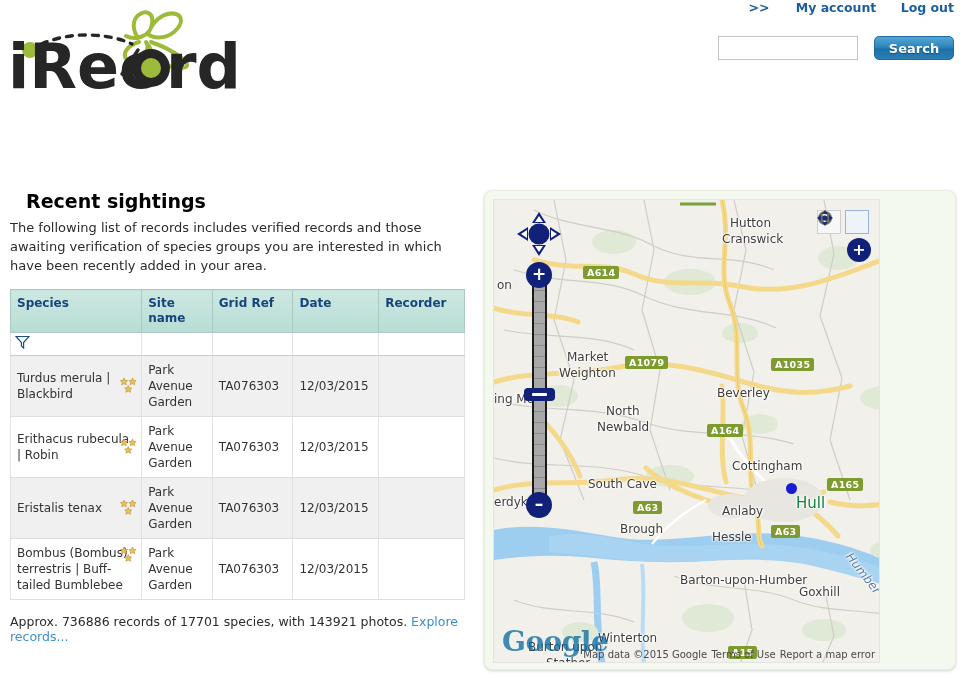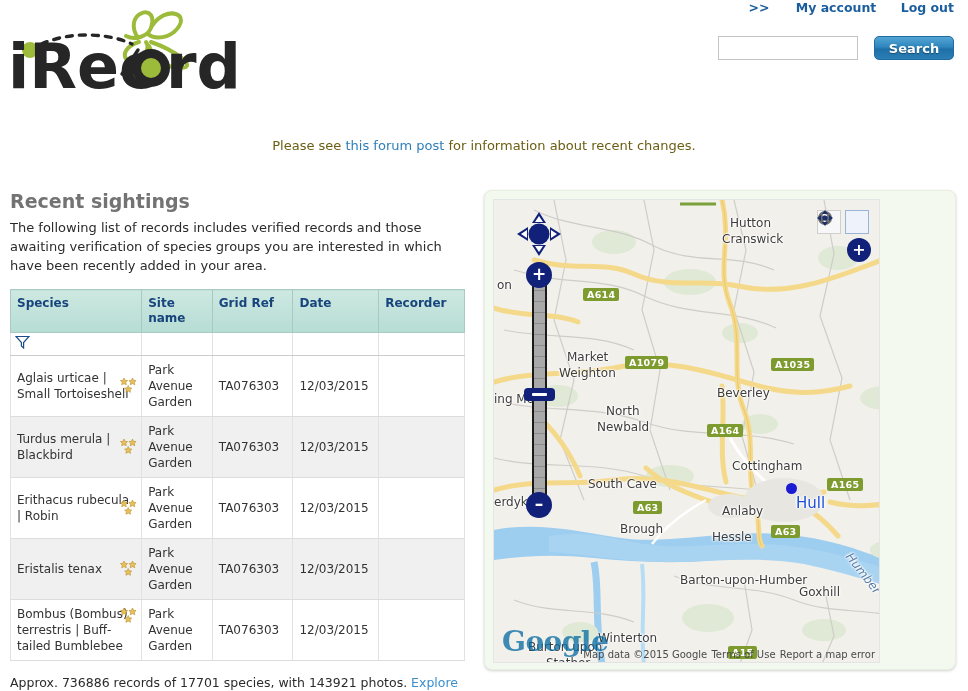--- a/index.html
+++ b/index.html
@@ -123,24 +123,24 @@
   }
 
   
   .left-col {
     position: absolute;
     left: 10px;
     top: 190px;
     width: 460px;
   }
   .page-title {
-    margin: 0 0 6px 0;
+    margin: 0 0 6px 16px;
     font-size: 19px;
     font-weight: bold;
-    color: #737373;
+    color: #000000;
     font-family: "DejaVu Sans", "Liberation Sans", sans-serif;
   }
   .intro {
     font-size: 13px;
     color: #2b2b2b;
     line-height: 19px;
     margin: 0 0 14px 0;
     width: 455px;
   }
 
@@ -234,21 +234,21 @@
 
   .map-label {
     position: absolute;
     font-family: "DejaVu Sans", "Liberation Sans", sans-serif;
     color: #4a4a4a;
     white-space: nowrap;
     pointer-events: none;
     text-shadow: 0 0 2px #fff, 0 0 3px #fff, 1px 0 2px #fff, -1px 0 2px #fff;
   }
   .lbl-town { font-size: 12px; color: #3d3d3d; }
-  .lbl-city { font-size: 15px; color: #1d4ed8; }
+  .lbl-city { font-size: 15px; color: #15803d; }
   .lbl-water { font-size: 12px; color: #5b7fa8; font-style: italic; }
 
   .road-shield {
     position: absolute;
     background: #7e9b2f;
     color: #ffffff;
     font-size: 9.5px;
     font-weight: bold;
     padding: 1px 4px 1px 4px;
     border-radius: 2px;
@@ -411,23 +411,20 @@
 
       <text x="2" y="82" font-family="DejaVu Sans, Liberation Sans, sans-serif" font-size="62" font-weight="bold" fill="#262626">iRec</text>
       <text x="160" y="82" font-family="DejaVu Sans, Liberation Sans, sans-serif" font-size="62" font-weight="bold" fill="#262626">rd</text>
 
       <circle cx="145" cy="62" r="19" fill="#262626"></circle>
       <circle cx="145" cy="62" r="10" fill="#9dbb3a"></circle>
     </svg>
   </div>
 
 
-  <div class="notice">
-    <span>Please see </span><a href="#">this forum post</a><span> for information about recent changes.</span>
-  </div>
 
   <div class="left-col">
     <h1 class="page-title">Recent sightings</h1>
     <p class="intro">The following list of records includes verified records and those awaiting verification of species groups you are interested in which have been recently added in your area.</p>
 
     <table class="sightings">
       <colgroup>
         <col class="col-species">
           <col class="col-site">
           <col class="col-grid">
@@ -450,36 +447,20 @@
               </svg>
             </span>
           </td>
           <td></td>
           <td></td>
           <td></td>
           <td></td>
         </tr>
       </thead>
       <tbody>
-        <tr class="odd">
-          <td class="species-cell">Aglais urticae | Small Tortoiseshell</td>
-          <td class="site-cell">
-            <span class="stars-icon">
-              <svg width="20" height="18" viewBox="0 0 20 18">
-                <path d="M4 1 l1.1 2.3 2.5.3 -1.8 1.7 .5 2.5 -2.3-1.2 -2.3 1.2 .5-2.5 -1.8-1.7 2.5-.3z" fill="#e8c05a" stroke="#b88f2e" stroke-width=".6"></path>
-                <path d="M12.5 1 l1.1 2.3 2.5.3 -1.8 1.7 .5 2.5 -2.3-1.2 -2.3 1.2 .5-2.5 -1.8-1.7 2.5-.3z" fill="#e8c05a" stroke="#b88f2e" stroke-width=".6"></path>
-                <path d="M8.2 8.5 l1.1 2.3 2.5.3 -1.8 1.7 .5 2.5 -2.3-1.2 -2.3 1.2 .5-2.5 -1.8-1.7 2.5-.3z" fill="#e8c05a" stroke="#b88f2e" stroke-width=".6"></path>
-              </svg>
-            </span>
-            <span>Park Avenue Garden</span>
-          </td>
-          <td>TA076303</td>
-          <td>12/03/2015</td>
-          <td></td>
-        </tr>
         <tr class="even">
           <td class="species-cell">Turdus merula | Blackbird</td>
           <td class="site-cell">
             <span class="stars-icon">
               <svg width="20" height="18" viewBox="0 0 20 18">
                 <path d="M4 1 l1.1 2.3 2.5.3 -1.8 1.7 .5 2.5 -2.3-1.2 -2.3 1.2 .5-2.5 -1.8-1.7 2.5-.3z" fill="#e8c05a" stroke="#b88f2e" stroke-width=".6"></path>
                 <path d="M12.5 1 l1.1 2.3 2.5.3 -1.8 1.7 .5 2.5 -2.3-1.2 -2.3 1.2 .5-2.5 -1.8-1.7 2.5-.3z" fill="#e8c05a" stroke="#b88f2e" stroke-width=".6"></path>
                 <path d="M8.2 8.5 l1.1 2.3 2.5.3 -1.8 1.7 .5 2.5 -2.3-1.2 -2.3 1.2 .5-2.5 -1.8-1.7 2.5-.3z" fill="#e8c05a" stroke="#b88f2e" stroke-width=".6"></path>
               </svg>
             </span>
@@ -652,21 +633,21 @@
       <div class="map-label lbl-town" style="left:186px;top:373px">Barton-upon-Humber</div>
       <div class="map-label lbl-town" style="left:305px;top:385px">Goxhill</div>
       <div class="map-label lbl-town" style="left:34px;top:440px">Burton upon</div>
       <div class="map-label lbl-town" style="left:52px;top:456px">Stather</div>
       <div class="map-label lbl-town" style="left:104px;top:431px">Winterton</div>
       <div class="map-label lbl-town" style="left:398px;top:450px">Immingham</div>
       <div class="map-label lbl-water" style="left:360px;top:350px;transform:rotate(52deg);transform-origin:left top">Humber</div>
       <div class="map-label lbl-town" style="left:3px;top:78px">on</div>
       <div class="map-label lbl-town" style="left:0px;top:192px">ing Moor</div>
 
-      <div class="road-shield" style="left:89px;top:88px">A614</div>
+      <div class="road-shield" style="left:89px;top:66px">A614</div>
       <div class="road-shield" style="left:131px;top:156px">A1079</div>
       <div class="road-shield" style="left:277px;top:158px">A1035</div>
       <div class="road-shield" style="left:213px;top:224px">A164</div>
       <div class="road-shield" style="left:333px;top:278px">A165</div>
       <div class="road-shield" style="left:139px;top:301px">A63</div>
       <div class="road-shield" style="left:277px;top:325px">A63</div>
       <div class="road-shield" style="left:234px;top:446px">A15</div>
 
       <div class="record-marker"></div>
 

